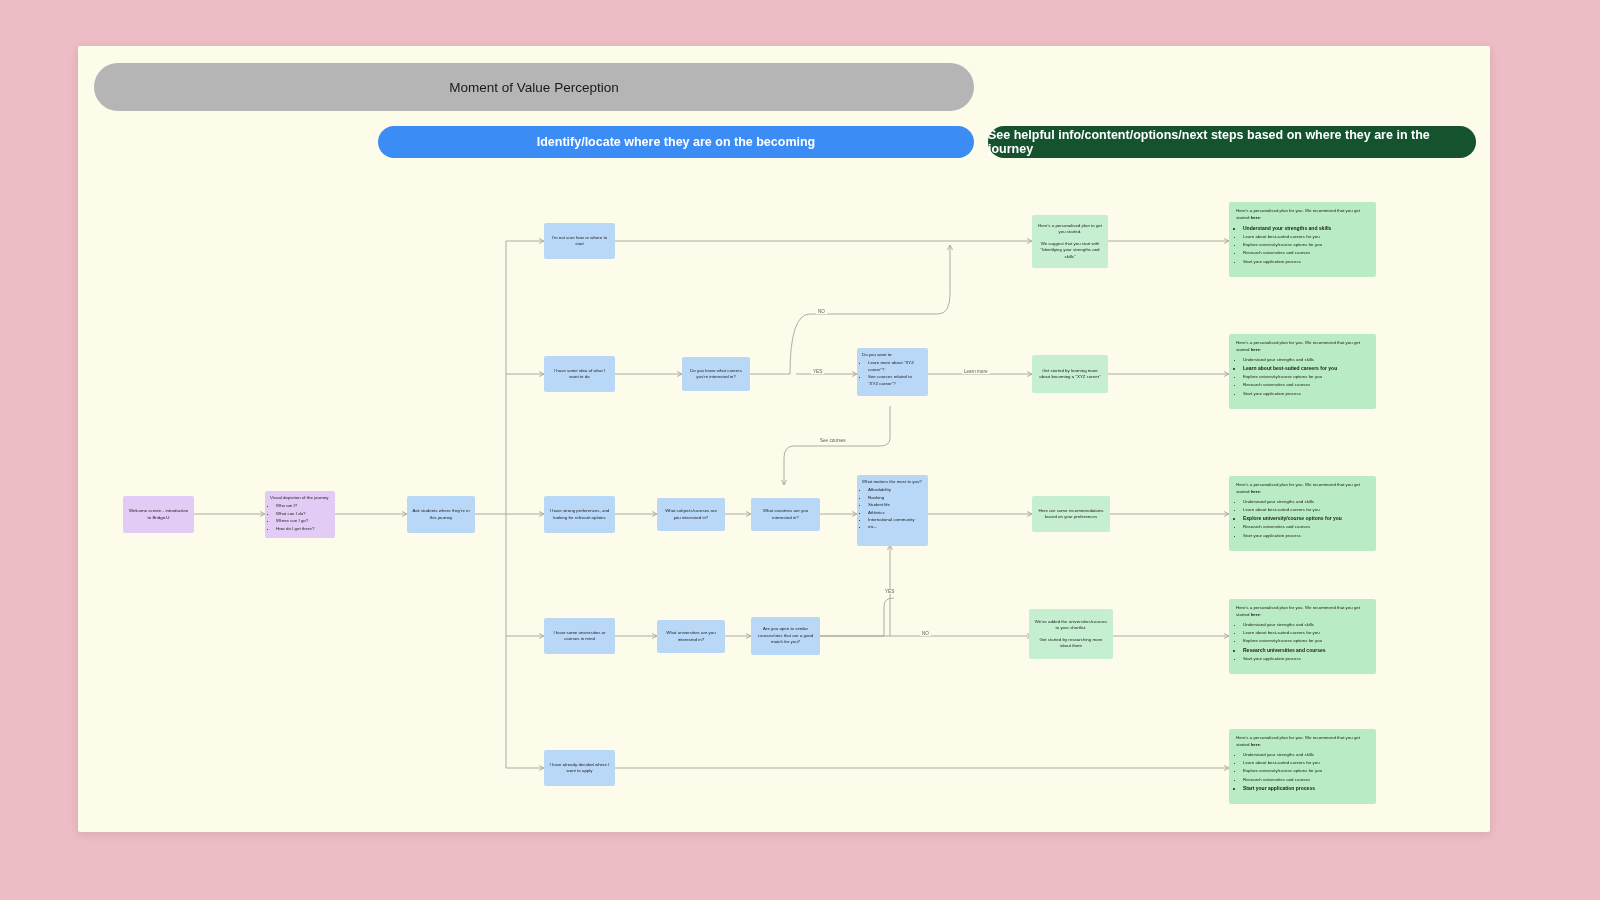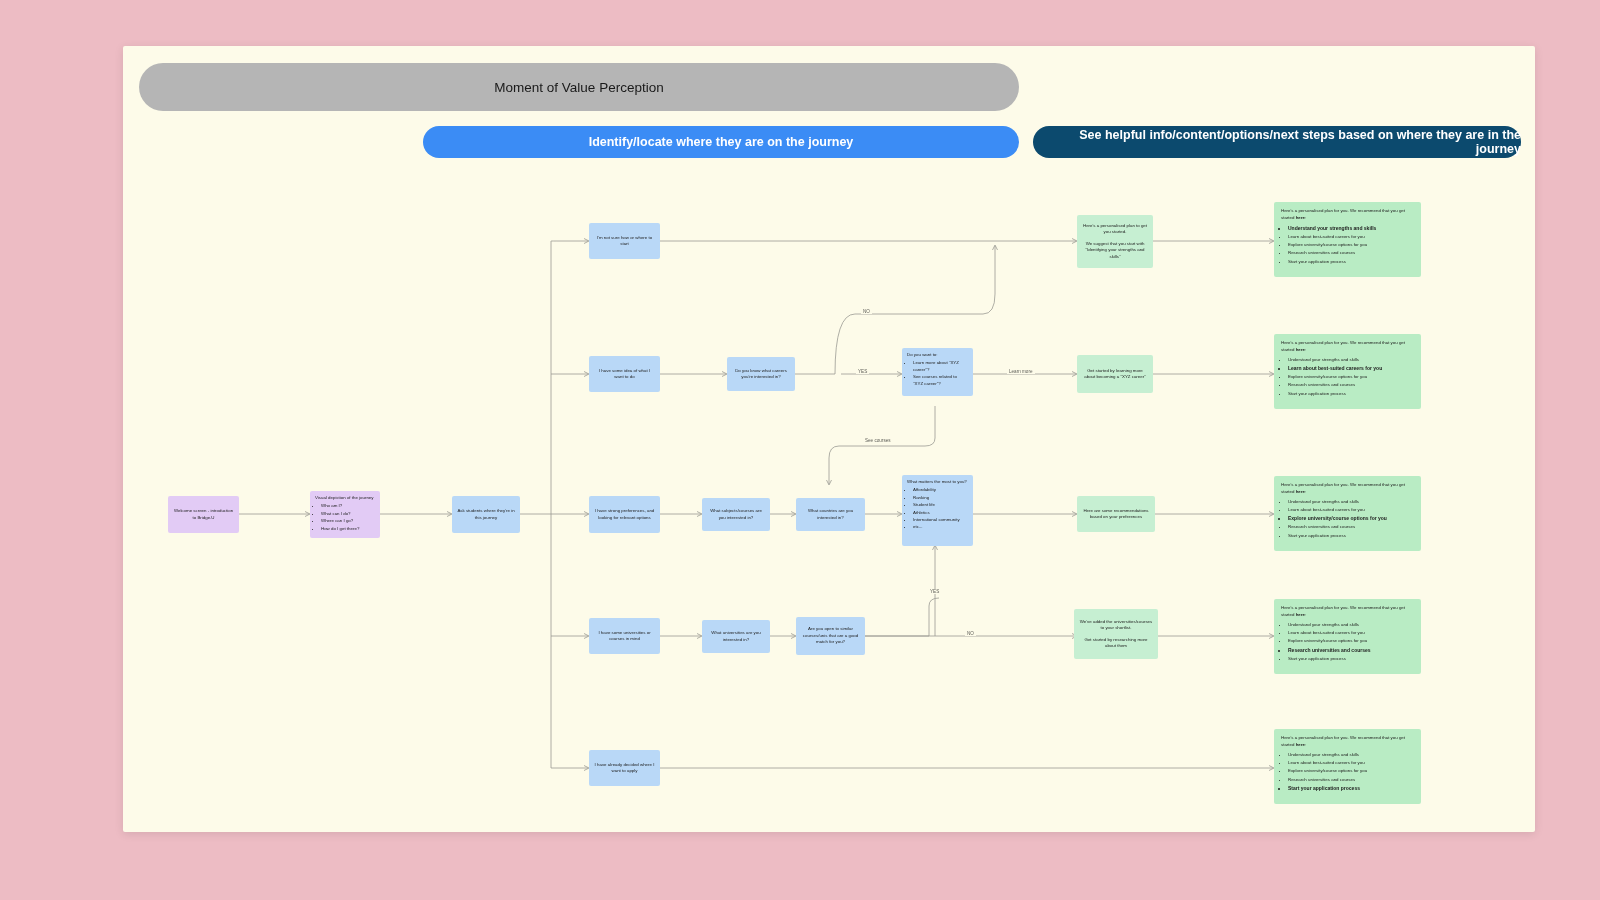--- a/index.html
+++ b/index.html
@@ -10,21 +10,20 @@
     overflow:hidden;
   }
   #canvas{
     position:absolute;
     left:78px; top:46px;
     width:1412px; height:786px;
     background:#fdfbe9;
     border-radius:2px;
     box-shadow:0 2px 10px rgba(0,0,0,.10);
     overflow:hidden;
-    margin-left:45px;
   }
   
   .moment{
     position:absolute;
     height:48px;
     background:#b5b5b5;
     border-radius:24px;
     display:flex;align-items:center;justify-content:center;
     color:#1a1a1a;
     font-size:13.5px;
@@ -36,21 +35,21 @@
     position:absolute;
     height:32px;
     border-radius:16px;
     display:flex;align-items:center;justify-content:center;
     color:#ffffff;
     font-size:12.5px;
     font-weight:600;
   }
   #action-explain   { left:16px;  top:80px; width:272px; background:#8b37f0; }
   #action-identify  { left:300px; top:80px; width:596px; background:#3b8cf5; }
-  #action-helpful   { left:910px; top:80px; width:488px; background:#0c4a6e;text-align:right; }
+  #action-helpful   { left:910px; top:80px; width:488px; background:#14532d; }
 
   
   .node{
     position:absolute;
     box-sizing:border-box;
     border-radius:2px;
     font-size:4.4px;
     line-height:1.45;
     color:#1c1c1c;
     padding:4px 5px;
@@ -102,21 +101,21 @@
 </head>
 <body>
 
 <div id="canvas">
 
   <div class="moment" id="moment-perception">
     <span>Moment of Value Perception</span>
   </div>
 
   <div class="action" id="action-identify">
-    <span>Identify/locate where they are on the journey</span>
+    <span>Identify/locate where they are on the becoming</span>
   </div>
   <div class="action" id="action-helpful">
     <span>See helpful info/content/options/next steps based on where they are in the journey</span>
   </div>
 
   <svg id="edges" viewBox="0 0 1412 786">
 
     <path d="M116,468 L186,468"></path>
       <path d="M182,465.5 L187,468 L182,470.5"></path>
 

